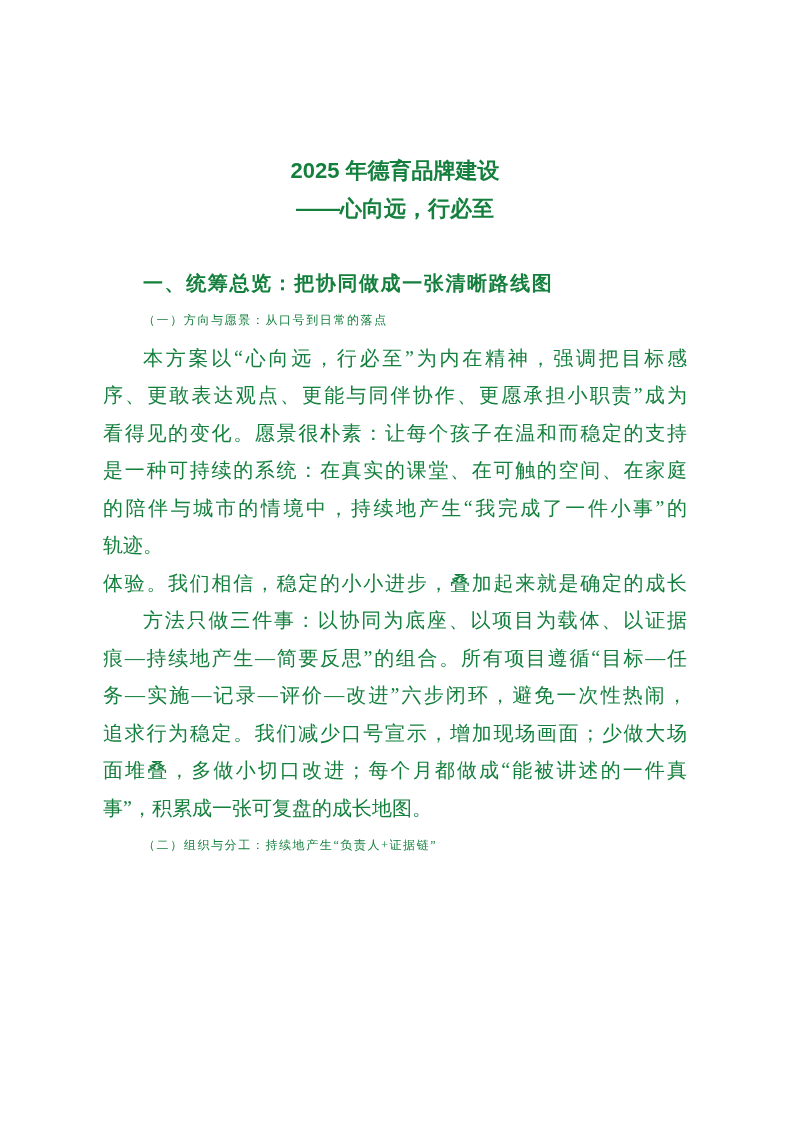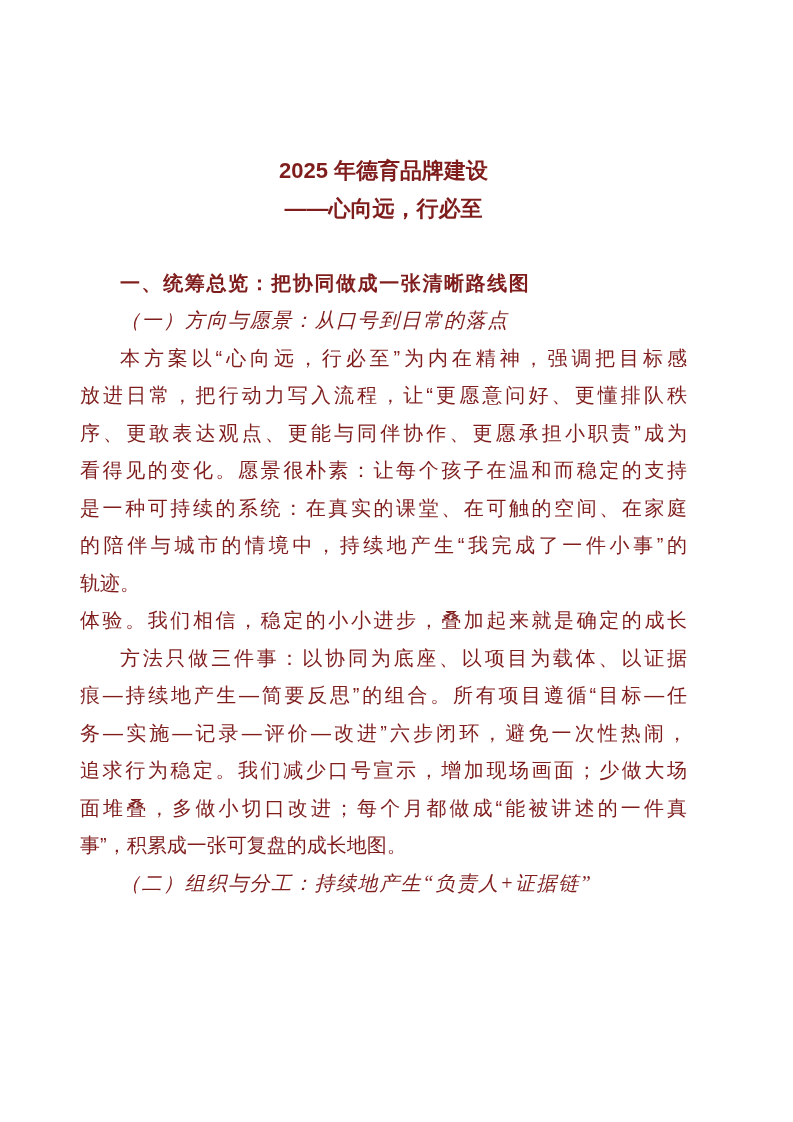--- a/index.html
+++ b/index.html
@@ -6,22 +6,22 @@
     margin: 0;
     padding: 0;
     background: #ffffff;
   }
   .page {
     position: relative;
     width: 793px;
     height: 1122px;
     background: #ffffff;
     box-sizing: border-box;
-    padding: 152px 106px 0 80px;
-    color: #7f1d1d;
+    padding: 152px 106px 0 103px;
+    color: #15803d;
     overflow: hidden;
   }
   .doc-title {
     font-family: "Liberation Sans", "DejaVu Sans", sans-serif;
     font-weight: bold;
     font-size: 22px;
     line-height: 37.5px;
     text-align: center;
     white-space: nowrap;
   }
@@ -33,29 +33,28 @@
     font-weight: bold;
     font-size: 20px;
     line-height: 37.5px;
     text-indent: 40px;
     letter-spacing: 1.6px;
     white-space: nowrap;
   }
   .h2 {
     font-family: "Liberation Serif", "DejaVu Serif", serif;
     font-weight: normal;
-    font-size: 20px;
+    font-size: 12px;
     line-height: 37.5px;
     text-indent: 40px;
     letter-spacing: 1.6px;
     white-space: nowrap;
-    font-style: italic;
   }
   .pline {
-    font-family: Liberation Sans, sans-serif;
+    font-family: Liberation Serif, serif;
     font-size: 20px;
     line-height: 37.5px;
     text-align: justify;
     text-align-last: justify;
   }
   .pline.first {
     text-indent: 40px;
   }
   .pline.plast {
     text-align: justify;
@@ -66,21 +65,20 @@
 <body>
 
 <div class="page">
   <div class="doc-title">2025 年德育品牌建设</div>
   <div class="doc-title">——心向远，行必至</div>
   <div class="blank-line"></div>
   <div id="doc-body">
       <div class="h1">一、统筹总览：把协同做成一张清晰路线图</div>
       <div class="h2">（一）方向与愿景：从口号到日常的落点</div>
       <div class="pline first">本方案以“心向远，行必至”为内在精神，强调把目标感</div>
-      <div class="pline">放进日常，把行动力写入流程，让“更愿意问好、更懂排队秩</div>
       <div class="pline">序、更敢表达观点、更能与同伴协作、更愿承担小职责”成为</div>
       <div class="pline">看得见的变化。愿景很朴素：让每个孩子在温和而稳定的支持</div>
       <div class="pline">是一种可持续的系统：在真实的课堂、在可触的空间、在家庭</div>
       <div class="pline">的陪伴与城市的情境中，持续地产生“我完成了一件小事”的</div>
       <div class="pline plast">轨迹。</div>
       <div class="pline">体验。我们相信，稳定的小小进步，叠加起来就是确定的成长</div>
       <div class="pline first">方法只做三件事：以协同为底座、以项目为载体、以证据</div>
       <div class="pline">痕—持续地产生—简要反思”的组合。所有项目遵循“目标—任</div>
       <div class="pline">务—实施—记录—评价—改进”六步闭环，避免一次性热闹，</div>
       <div class="pline">追求行为稳定。我们减少口号宣示，增加现场画面；少做大场</div>

